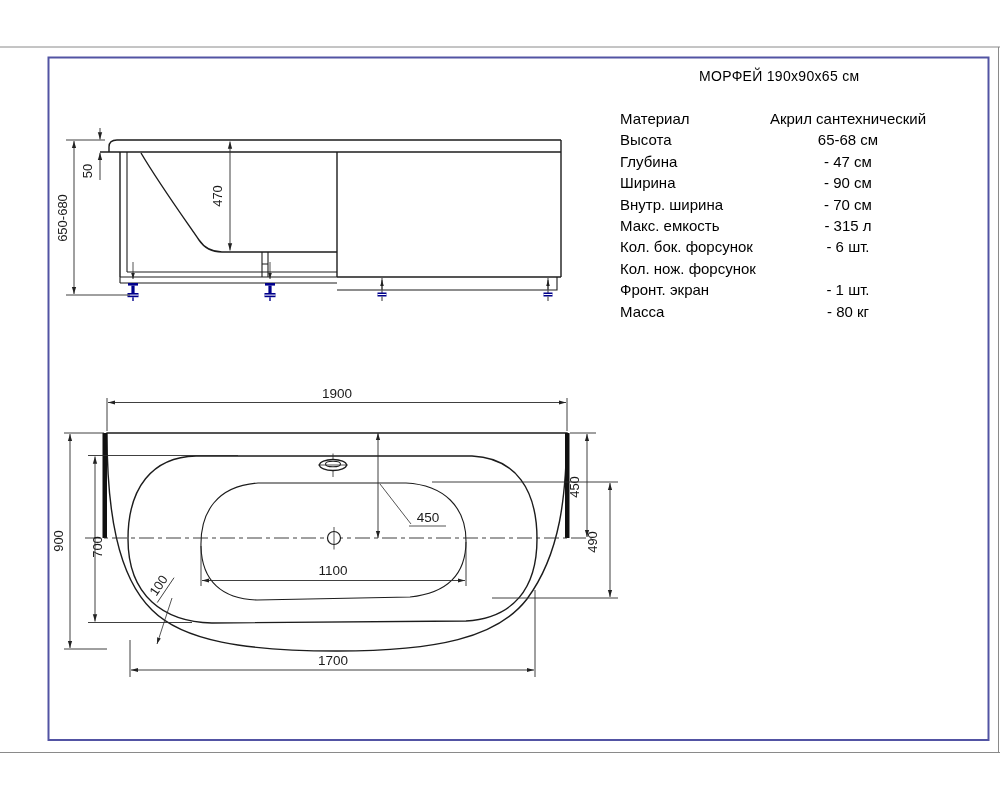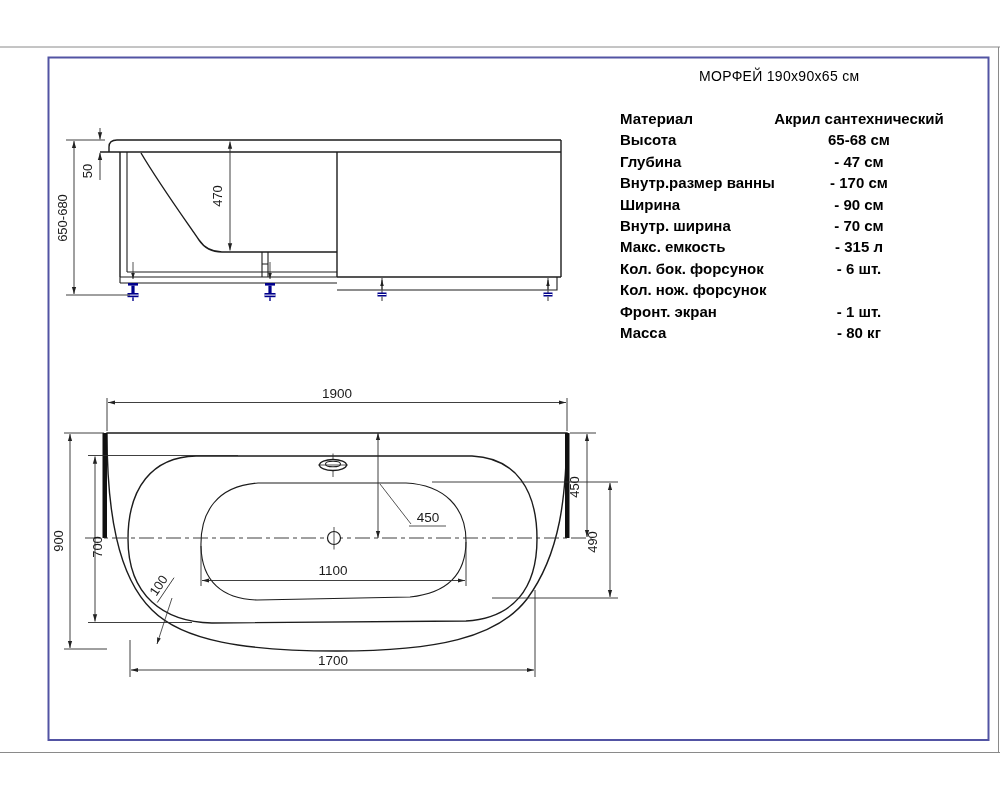--- a/index.html
+++ b/index.html
@@ -9,22 +9,22 @@
   svg text{font-family:"Liberation Sans",sans-serif;fill:#1a1a1a;}
   .ln{stroke:#1c1c1c;stroke-width:1.4;fill:none;}
   .ln2{stroke:#1c1c1c;stroke-width:1.1;fill:none;}
   .dln{stroke:#2a2a2a;stroke-width:0.9;fill:none;}
   .thin{stroke:#2a2a2a;stroke-width:0.8;fill:none;}
   .dim{font-size:13px;}
   .dimL{font-size:13.5px;}
   .title{position:absolute;left:699px;top:68px;font-size:14px;letter-spacing:0.3px;white-space:nowrap;}
   .spec{position:absolute;left:620px;top:108px;width:330px;}
   .srow{position:relative;height:21.4px;line-height:21.4px;font-size:15px;white-space:nowrap;}
-  .slabel{display:inline-block;font-weight:bold;}
-  .svalue{position:absolute;left:139px;top:0;width:200px;text-align:center;font-weight:bold;}
+  .slabel{display:inline-block;}
+  .svalue{position:absolute;left:128px;top:0;width:200px;text-align:center;}
 </style>
 </head>
 <body>
 
 <div class="canvas">
 
   <svg width="1000" height="800" viewBox="0 0 1000 800">
     <defs>
       <marker id="ar" markerWidth="10" markerHeight="8" refX="8" refY="3" orient="auto-start-reverse">
         <path d="M0,0.6 L8,3 L0,5.4 Z" fill="#222"></path>
@@ -192,24 +192,20 @@
     </div>
     <div class="srow">
       <span class="slabel">Высота</span>
       <span class="svalue">65-68 см</span>
     </div>
     <div class="srow">
       <span class="slabel">Глубина</span>
       <span class="svalue">- 47 см</span>
     </div>
     <div class="srow">
-      <span class="slabel">Внутр.размер ванны</span>
-      <span class="svalue">- 170 см</span>
-    </div>
-    <div class="srow">
       <span class="slabel">Ширина</span>
       <span class="svalue">- 90 см</span>
     </div>
     <div class="srow">
       <span class="slabel">Внутр. ширина</span>
       <span class="svalue">- 70 см</span>
     </div>
     <div class="srow">
       <span class="slabel">Макс. емкость</span>
       <span class="svalue">- 315 л</span>

